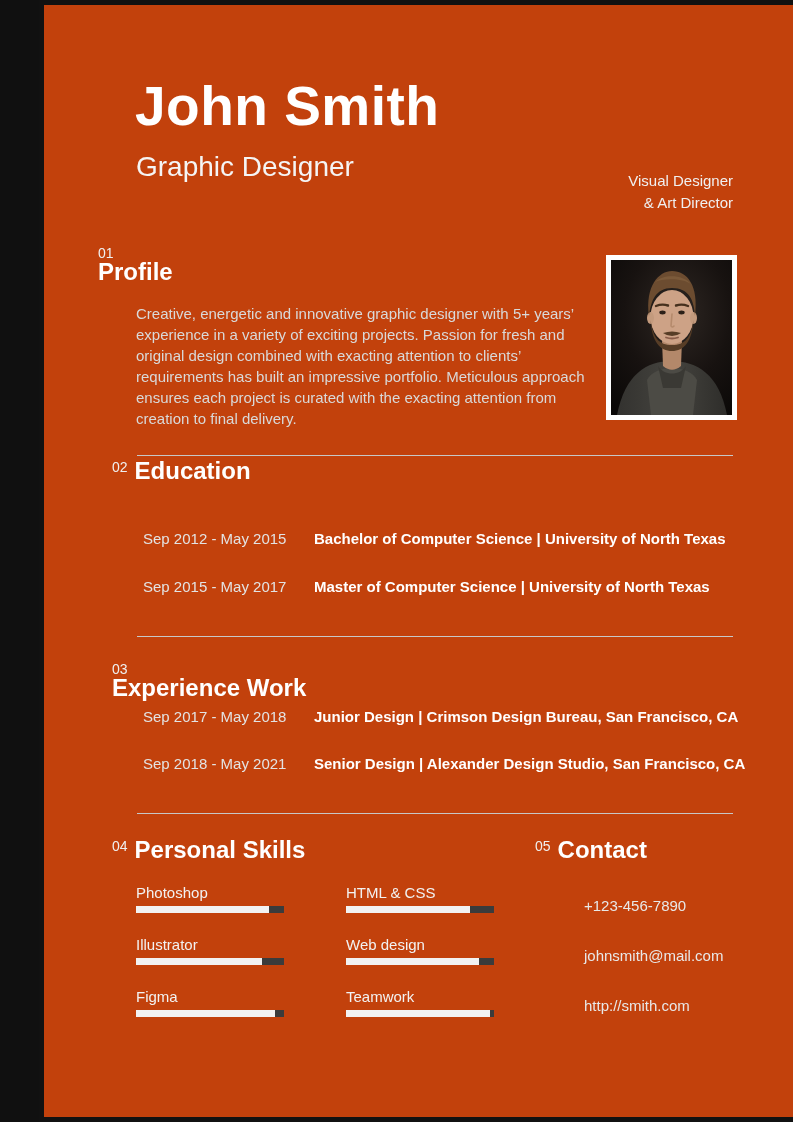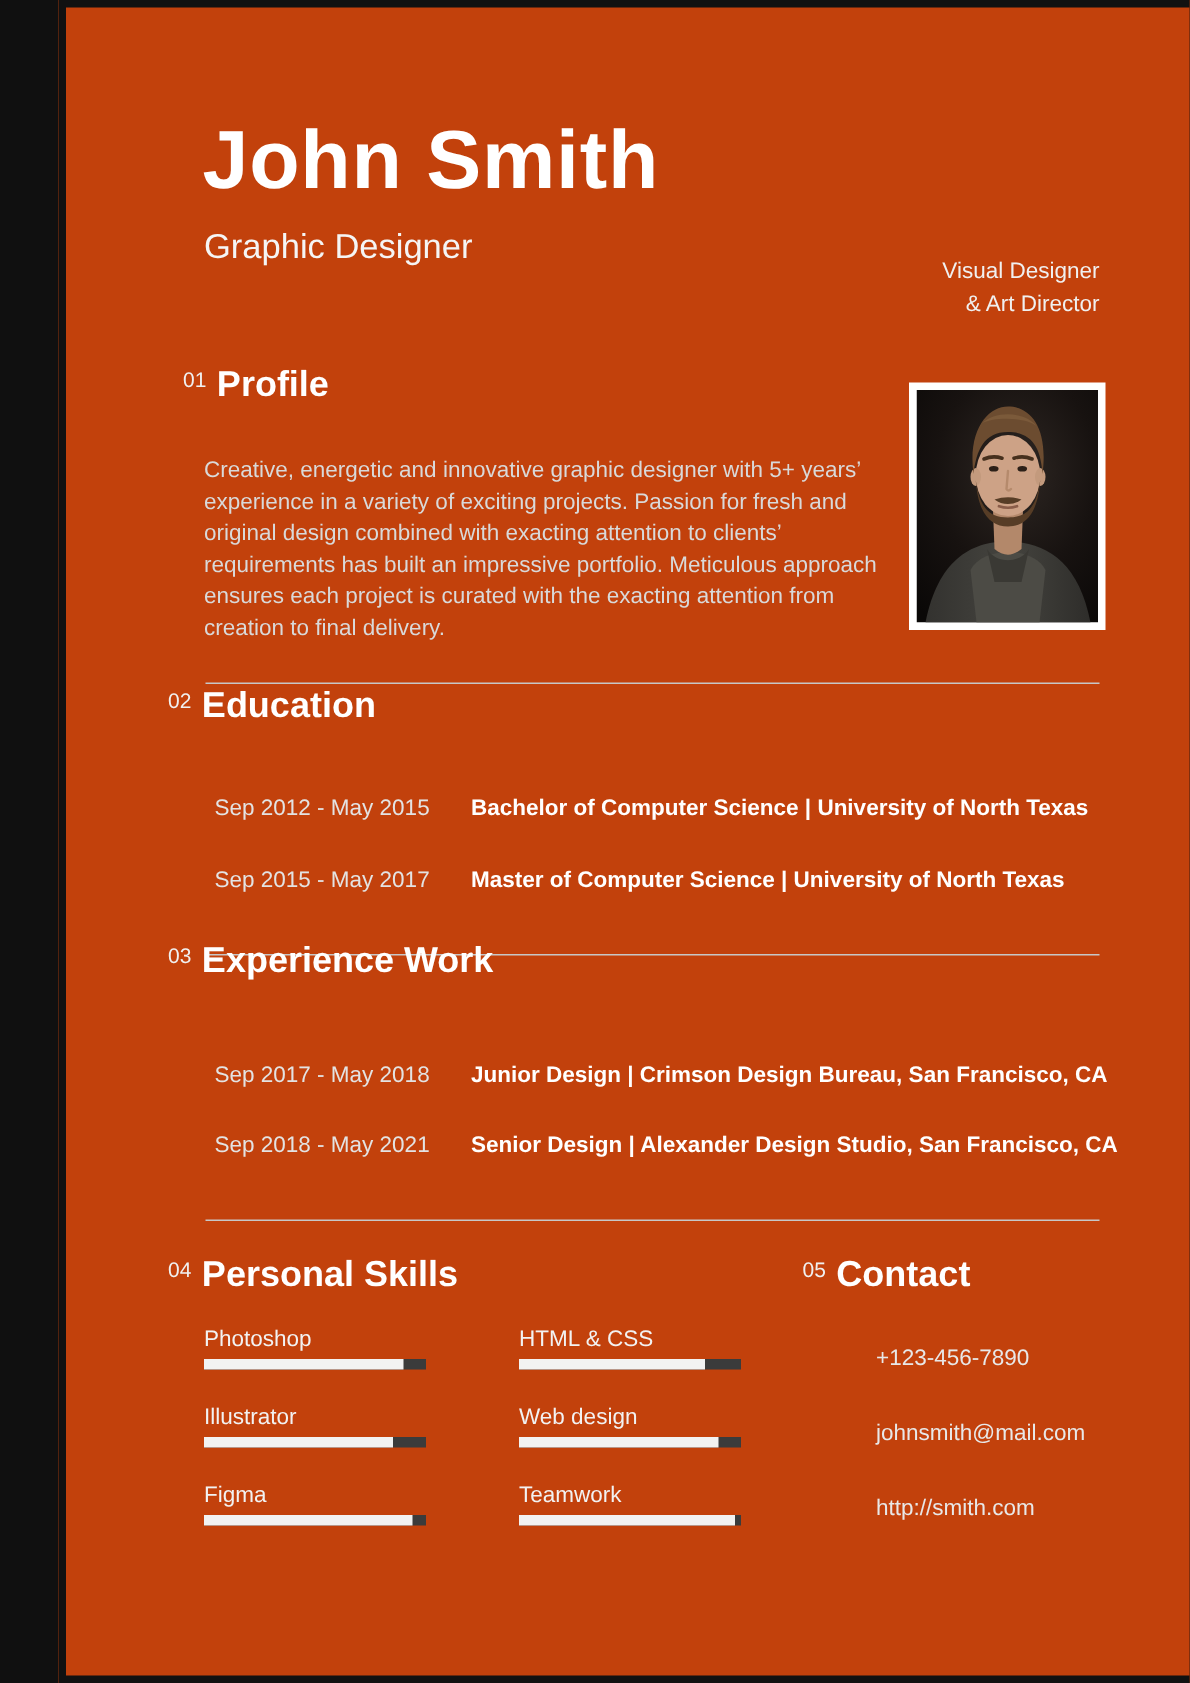--- a/index.html
+++ b/index.html
@@ -19,21 +19,21 @@
     z-index:10;
   }
   
   .name {
     position:absolute; left:96px; top:76px;
     font-size:55px; font-weight:800; letter-spacing:0.5px;
     line-height:1.1; margin:0; color:#ffffff;
   }
   .subtitle {
     position:absolute; left:97px; top:151px;
-    font-size:23px; font-weight:400; color:#f5f5f5;
+    font-size:28px; font-weight:400; color:#f5f5f5;
   }
   .tagline {
     position:absolute; right:99px; top:170px;
     text-align:right; font-size:15px; line-height:22px; color:#f0f0f0;
   }
   
   .sec-head { position:absolute; display:flex; align-items:flex-start; }
   .sec-num { font-size:14px; font-weight:400; color:#f0f0f0; margin-right:7px; line-height:1; padding-top:1px; }
   .sec-title { font-size:24px; font-weight:700; color:#ffffff; line-height:1; margin:0; }
   
@@ -77,21 +77,21 @@
 <div class="page">
   <div class="frame"></div>
 
   <h1 class="name">John Smith</h1>
   <div class="subtitle">Graphic Designer</div>
   <div class="tagline">
     <div>Visual Designer</div>
     <div>&amp; Art Director</div>
   </div>
 
-  <div class="sec-head" style="left:83px; top:245px;">
+  <div class="sec-head" style="left:59px; top:245px;flex-direction:column;">
     <span class="sec-num">01</span>
     <h2 class="sec-title">Profile</h2>
   </div>
   <p class="profile-body">Creative, energetic and innovative graphic designer with 5+ years’ experience in a variety of exciting projects. Passion for fresh and original design combined with exacting attention to clients’ requirements has built an impressive portfolio. Meticulous approach ensures each project is curated with the exacting attention from creation to final delivery.</p>
 
   <div class="photo-frame">
     <svg width="121" height="155" viewBox="0 0 121 155">
       <defs>
         <radialGradient id="pbg" cx="55%" cy="35%" r="80%">
           <stop offset="0%" stop-color="#2e2723"></stop>
@@ -145,21 +145,21 @@
     <span class="period">Sep 2012 - May 2015</span>
     <span class="detail">Bachelor of Computer Science | University of North Texas</span>
   </div>
   <div class="row" style="top:578px;">
     <span class="period">Sep 2015 - May 2017</span>
     <span class="detail">Master of Computer Science | University of North Texas</span>
   </div>
 
   <div class="divider" style="top:636px;"></div>
 
-  <div class="sec-head" style="left:73px; top:629px;">
+  <div class="sec-head" style="left:73px; top:661px;flex-direction:column;">
     <span class="sec-num">03</span>
     <h2 class="sec-title">Experience Work</h2>
   </div>
   <div class="row" style="top:708px;">
     <span class="period">Sep 2017 - May 2018</span>
     <span class="detail">Junior Design | Crimson Design Bureau, San Francisco, CA</span>
   </div>
   <div class="row" style="top:755px;">
     <span class="period">Sep 2018 - May 2021</span>
     <span class="detail">Senior Design | Alexander Design Studio, San Francisco, CA</span>

